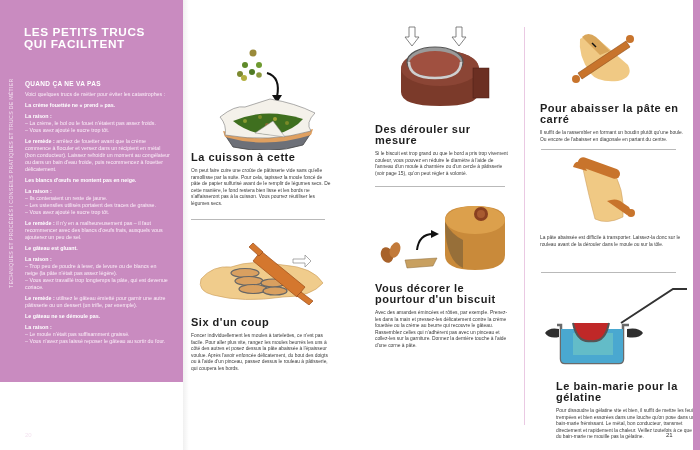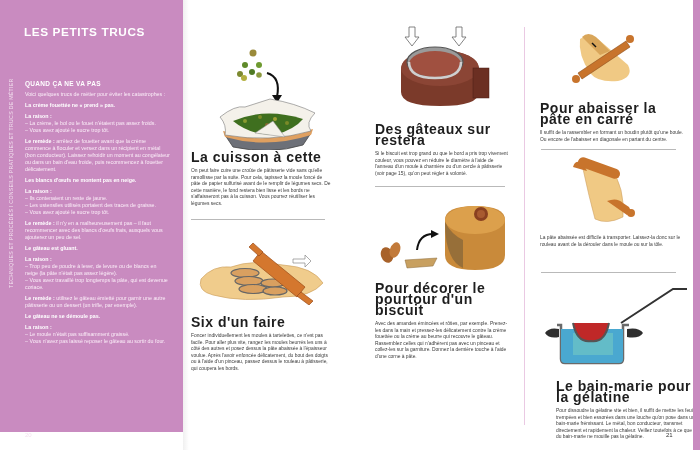--- a/index.html
+++ b/index.html
@@ -1,52 +1,53 @@
 <!DOCTYPE html>
 <html><head>
 <meta charset="utf-8">
 <style>
   * { box-sizing: border-box; margin: 0; padding: 0; }
   html, body { width: 700px; height: 450px; overflow: hidden; background: #ffffff; }
   body { position: relative; font-family: "Liberation Sans", sans-serif; color: #2a2a2a; }
 
   
-  .left-page { position: absolute; left: 0; top: 0; width: 183px; height: 432px; background: #c98bc0; color: #fff; }
+  .left-page { position: absolute; left: 0; top: 0; width: 183px; height: 382px; background: #c98bc0; color: #fff; }
   .vertical-label { position: absolute; left: 6px; top: 18px; width: 12px; height: 270px; }
   .vertical-label span { position: absolute; left: 0; top: 0; transform-origin: 0 0; transform: translate(2px, 270px) rotate(-90deg); white-space: nowrap; font-size: 5.2px; letter-spacing: 0.3px; color: #f3e2ef; }
   .left-title { position: absolute; left: 24px; top: 26px; width: 150px; font-size: 11.8px; font-weight: bold; line-height: 12px; letter-spacing: 0.6px; text-transform: uppercase; color: #fff; }
   .left-content { position: absolute; left: 25px; top: 80px; width: 145px; font-size: 5.3px; line-height: 7px; color: #fbeef8; }
   .left-content .sub { font-size: 6.5px; font-weight: bold; letter-spacing: 0.3px; margin-bottom: 4px; color: #fff; }
   .left-content p { margin-bottom: 4px; }
   .left-content b { color: #fff; }
   .left-content .line { display: block; }
   .page-num-left { position: absolute; left: 25px; top: 432px; font-size: 6px; color: #f3e2ef; }
 
   
   .col { position: absolute; }
-  .section-title { font-size: 14px; font-weight: bold; letter-spacing: 0.5px; color: #1e1e1e; line-height: 11px; }
+  .section-title { font-size: 11px; font-weight: bold; letter-spacing: 0.5px; color: #1e1e1e; line-height: 11px; }
   .section-body { font-size: 4.9px; line-height: 6.6px; color: #3a3a3a; margin-top: 5px; }
   .rule { position: absolute; height: 1px; background: #b9b9b9; }
 
   .illus { position: absolute; }
 
   .col3-border { position: absolute; left: 524px; top: 27px; width: 1px; height: 398px; background: #eac9e3; }
   .right-strip { position: absolute; left: 693px; top: 0; width: 7px; height: 450px; background: #c98bc0; }
   .page-num-right { position: absolute; left: 666px; top: 432px; font-size: 6px; color: #333; }
   .gutter-shadow { position: absolute; left: 183px; top: 0; width: 6px; height: 450px; background: linear-gradient(90deg, rgba(0,0,0,0.06), rgba(0,0,0,0)); }
 </style>
 </head>
 <body>
 
 <div class="left-page">
   <div class="vertical-label">
     <span>TECHNIQUES ET PROCÉDÉS I CONSEILS PRATIQUES ET TRUCS DE MÉTIER</span>
   </div>
   <div class="left-title">
     <div>LES PETITS TRUCS</div>
+    <div>QUI FACILITENT</div>
   </div>
   <div class="left-content">
     <div class="sub">QUAND ÇA NE VA PAS</div>
     <p>Voici quelques trucs de métier pour éviter les catastrophes :</p>
 
     <p><b>La crème fouettée ne « prend » pas.</b></p>
     <p>
       <b class="line">La raison :</b>
       <span class="line">– La crème, le bol ou le fouet n'étaient pas assez froids.</span>
       <span class="line">– Vous avez ajouté le sucre trop tôt.</span>
@@ -116,56 +117,56 @@
   <ellipse cx="60" cy="52" rx="14" ry="4.5" fill="#d9a060" stroke="#666" stroke-width="1.2"></ellipse>
   <ellipse cx="80" cy="46" rx="12" ry="4" fill="#d9a060" stroke="#666" stroke-width="1.2"></ellipse>
   <ellipse cx="82" cy="54" rx="12" ry="4" fill="#d9a060" stroke="#666" stroke-width="1.2"></ellipse>
   <path d="M100 22 L112 22 L112 18 L118 24 L112 30 L112 26 L100 26 Z" fill="#fff" stroke="#888" stroke-width="0.7"></path>
   <path d="M68 14 L112 50 L104 60 L60 24 Z" fill="#d4772e" stroke="#9a4a18" stroke-width="0.7"></path>
   <path d="M60 6 L70 15 L66 19 L56 10 Z" fill="#d4772e" stroke="#9a4a18" stroke-width="0.7"></path>
   <path d="M108 55 L120 64 L116 68 L104 59 Z" fill="#d4772e" stroke="#9a4a18" stroke-width="0.7"></path>
 </svg>
 
 <div class="col" style="left:191px;top:317px;width:140px;">
-  <div class="section-title">Six d'un faire</div>
+  <div class="section-title">Six d'un coup</div>
   <div class="section-body">Foncer individuellement les moules à tartelettes, ce n'est pas facile. Pour aller plus vite, rangez les moules beurrés les uns à côté des autres et posez dessus la pâte abaissée à l'épaisseur voulue. Après l'avoir enfoncée délicatement, du bout des doigts ou à l'aide d'un pinceau, passez dessus le rouleau à pâtisserie, qui coupera les bords.</div>
 </div>
 
 <svg class="illus" style="left:395px;top:22px;" width="100" height="90" viewBox="0 0 100 90">
   <path d="M14 5 L20 5 L20 15 L24 15 L17 24 L10 15 L14 15 Z" fill="#fff" stroke="#666" stroke-width="0.8"></path>
   <path d="M61 5 L67 5 L67 15 L71 15 L64 24 L57 15 L61 15 Z" fill="#fff" stroke="#666" stroke-width="0.8"></path>
   <path d="M6 48 Q6 30 45 28 Q84 30 84 48 L84 70 Q84 84 45 84 Q6 84 6 70 Z" fill="#7b3a2a"></path>
   <ellipse cx="45" cy="46" rx="39" ry="18" fill="#8b4535"></ellipse>
   <rect x="78" y="46" width="16" height="30" fill="#6b2f22" stroke="#4a1e15" stroke-width="0.5"></rect>
   <ellipse cx="40" cy="40" rx="28" ry="15" fill="#9a9a9a" stroke="#555" stroke-width="1.2"></ellipse>
   <ellipse cx="40" cy="42" rx="26" ry="13" fill="#a05040"></ellipse>
   <path d="M14 40 Q14 56 40 56 Q66 56 66 40" fill="none" stroke="#cfcfcf" stroke-width="2.5"></path>
 </svg>
 
 <div class="col" style="left:375px;top:124px;width:135px;">
-  <div class="section-title">Des gâteaux sur restera</div>
+  <div class="section-title">Des dérouler sur mesure</div>
   <div class="section-body">Si le biscuit est trop grand ou que le bord a pris trop vivement couleur, vous pouvez en réduire le diamètre à l'aide de l'anneau d'un moule à charnière ou d'un cercle à pâtisserie (voir page 15), qu'on peut régler à volonté.</div>
 </div>
 <div class="rule" style="left:375px;top:186px;width:130px;"></div>
 
 <svg class="illus" style="left:375px;top:200px;" width="130" height="75" viewBox="0 0 130 75">
   <ellipse cx="12" cy="55" rx="6" ry="8" fill="#a8622a" transform="rotate(-20 12 55)"></ellipse>
   <ellipse cx="20" cy="50" rx="5" ry="8" fill="#c27a3a" transform="rotate(20 20 50)"></ellipse>
   <path d="M30 60 L62 58 L58 66 L32 68 Z" fill="#c8a060" stroke="#8a6a3a" stroke-width="0.5"></path>
   <path d="M42 50 Q44 34 58 34" stroke="#111" stroke-width="2" fill="none"></path>
   <path d="M56 30 L64 34 L56 38 Z" fill="#111"></path>
   <path d="M70 20 Q70 6 100 6 Q130 6 130 20 L130 55 Q130 70 100 70 Q70 70 70 55 Z" fill="#c98a3a"></path>
   <ellipse cx="100" cy="20" rx="30" ry="14" fill="#dca04c"></ellipse>
   <path d="M70 22 Q70 60 88 68 L88 40 Q76 34 70 22 Z" fill="#8e6a3a" opacity="0.85"></path>
   <circle cx="106" cy="14" r="7" fill="#8a4020"></circle>
   <circle cx="106" cy="14" r="4" fill="#a85a30"></circle>
 </svg>
 
 <div class="col" style="left:375px;top:283px;width:135px;">
-  <div class="section-title">Pour décorer le pourtour d'un biscuit</div>
+  <div class="section-title">Vous décorer le pourtour d'un biscuit</div>
   <div class="section-body">Avec des amandes émincées et rôties, par exemple. Prenez-les dans la main et pressez-les délicatement contre la crème fouettée ou la crème au beurre qui recouvre le gâteau. Rassemblez celles qui n'adhèrent pas avec un pinceau et collez-les sur la garniture. Donnez la dernière touche à l'aide d'une corne à pâte.</div>
 </div>
 
 <div class="col3-border"></div>
 
 <svg class="illus" style="left:568px;top:25px;" width="70" height="58" viewBox="0 0 70 58">
   <path d="M12 14 Q20 8 30 14 L60 40 Q66 52 50 56 Q30 58 22 48 Q10 30 12 14 Z" fill="#f0c984"></path>
   <path d="M14 12 Q20 6 28 12 L42 26 L32 30 Z" fill="#d9a65a"></path>
   <path d="M10 48 L58 16 L62 22 L14 54 Z" fill="#c8742c" stroke="#8a4a18" stroke-width="0.6"></path>
   <circle cx="62" cy="14" r="4" fill="#c8742c"></circle>

